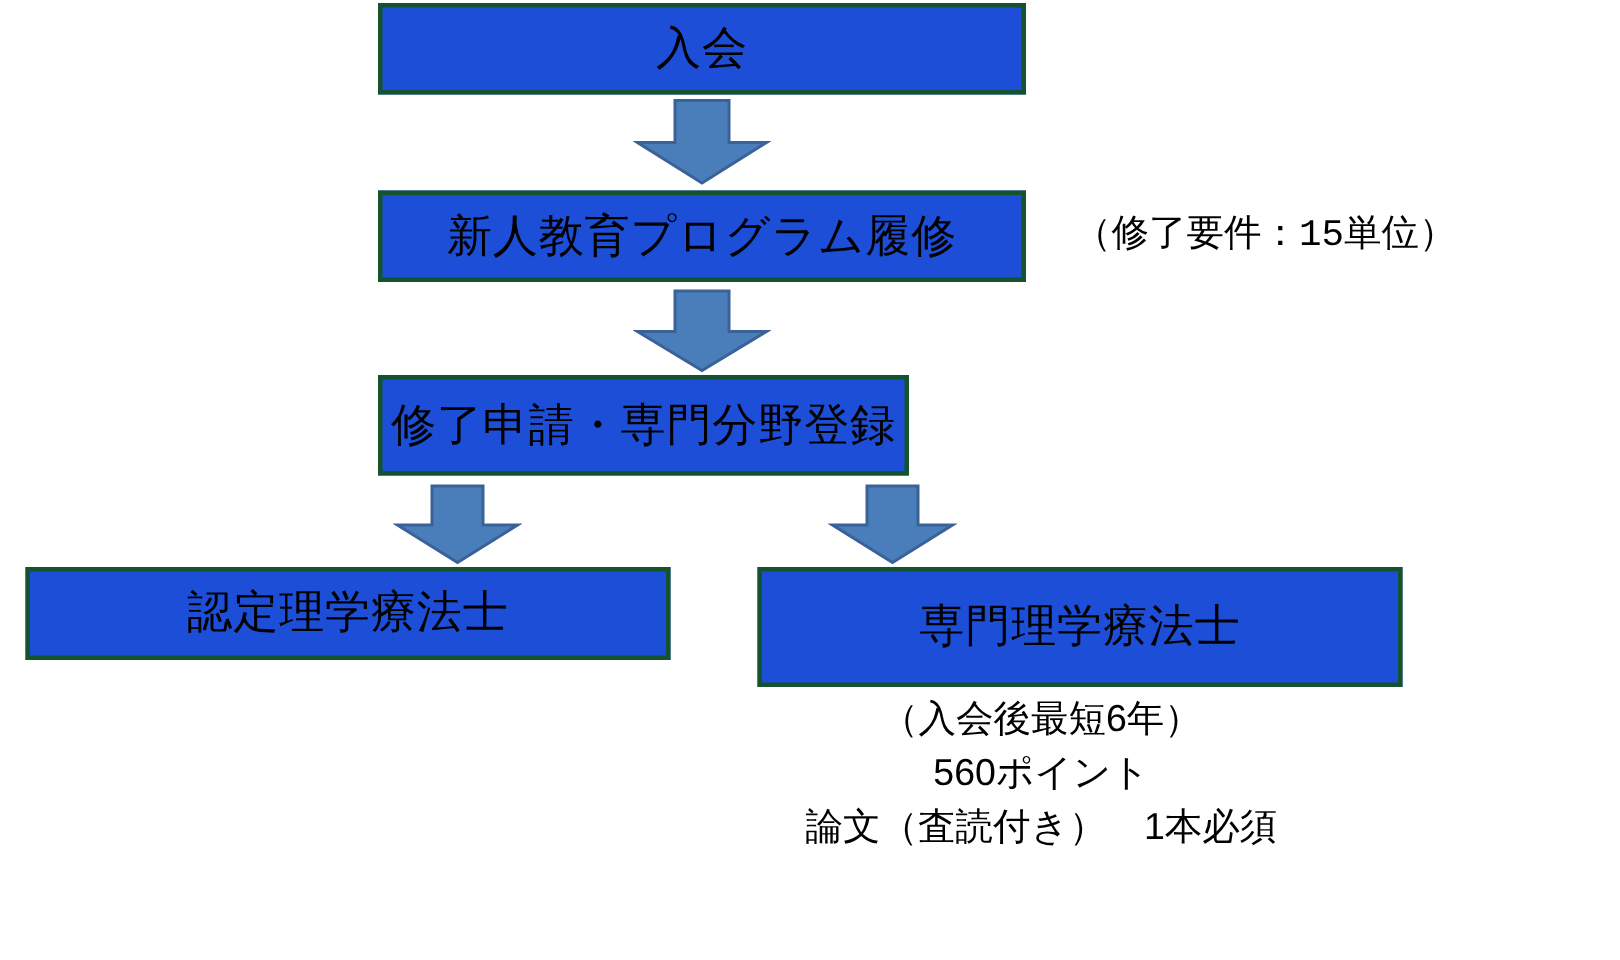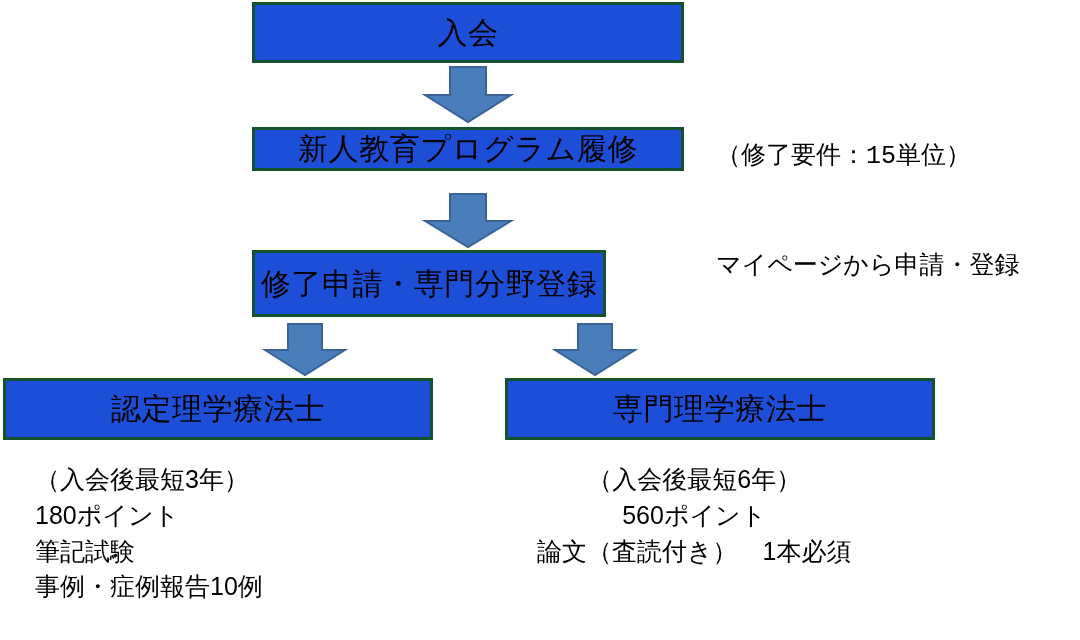--- a/index.html
+++ b/index.html
@@ -53,24 +53,24 @@
     line-height: 1.43;
     color: #000000;
     white-space: nowrap;
   }
   .note-line {
     display: block;
   }
 
   
   #box-join        { left: 252px; top: 2px;   width: 432px; height: 61px; }
-  #box-program     { left: 252px; top: 127px; width: 432px; height: 44px; }
+  #box-program     { left: 252px; top: 127px; width: 432px; height: 61px; }
   #box-completion  { left: 252px; top: 250px; width: 354px; height: 67px; }
-  #box-certified   { left: 3px;   top: 378px; width: 430px; height: 62px; }
-  #box-specialist  { left: 505px; top: 378px; width: 430px; height: 62px; }
+  #box-certified   { left: 17px;   top: 378px; width: 430px; height: 62px; }
+  #box-specialist  { left: 505px; top: 378px; width: 430px; height: 80px; }
 
   #arrow-1 { left: 422px; top: 65px;  width: 92px; height: 60px; }
   #arrow-2 { left: 422px; top: 192px; width: 92px; height: 58px; }
   #arrow-3 { left: 262px; top: 322px; width: 86px; height: 56px; }
   #arrow-4 { left: 552px; top: 322px; width: 86px; height: 56px; }
 
   #note-program     { left: 716px; top: 140px; }
   #note-completion  { left: 716px; top: 250px; }
   #note-certified   { left: 35px;  top: 462px; }
   #note-specialist  { left: 537px; top: 462px; text-align: center; }
@@ -98,45 +98,38 @@
 
   <svg class="arrow" id="arrow-2" viewBox="0 0 92 58" preserveAspectRatio="none">
     <polygon points="28,2 64,2 64,29 89,29 46,55 3,29 28,29" fill="#4A7EBB" stroke="#3A6296" stroke-width="2"></polygon>
   </svg>
 
   <div class="node-box" id="box-completion">
     <span class="node-label">修了申請・専門分野登録</span>
   </div>
 
   <div class="side-note" id="note-completion">
-    <span class="note-line">マイページから申請・登録</span>
   </div>
 
   <svg class="arrow" id="arrow-3" viewBox="0 0 86 56" preserveAspectRatio="none">
     <polygon points="26,2 60,2 60,28 83,28 43,53 3,28 26,28" fill="#4A7EBB" stroke="#3A6296" stroke-width="2"></polygon>
   </svg>
 
   <svg class="arrow" id="arrow-4" viewBox="0 0 86 56" preserveAspectRatio="none">
     <polygon points="26,2 60,2 60,28 83,28 43,53 3,28 26,28" fill="#4A7EBB" stroke="#3A6296" stroke-width="2"></polygon>
   </svg>
 
   <div class="node-box" id="box-certified">
     <span class="node-label">認定理学療法士</span>
   </div>
 
   <div class="node-box" id="box-specialist">
     <span class="node-label">専門理学療法士</span>
   </div>
 
-  <div class="note-block" id="note-certified">
-    <span class="note-line">（入会後最短3年）</span>
-    <span class="note-line">180ポイント</span>
-    <span class="note-line">筆記試験</span>
-    <span class="note-line">事例・症例報告10例</span>
-  </div>
 
   <div class="note-block" id="note-specialist">
     <span class="note-line">（入会後最短6年）</span>
     <span class="note-line">560ポイント</span>
     <span class="note-line">論文（査読付き）　1本必須</span>
   </div>
 
 </div>
 
 </body></html>

